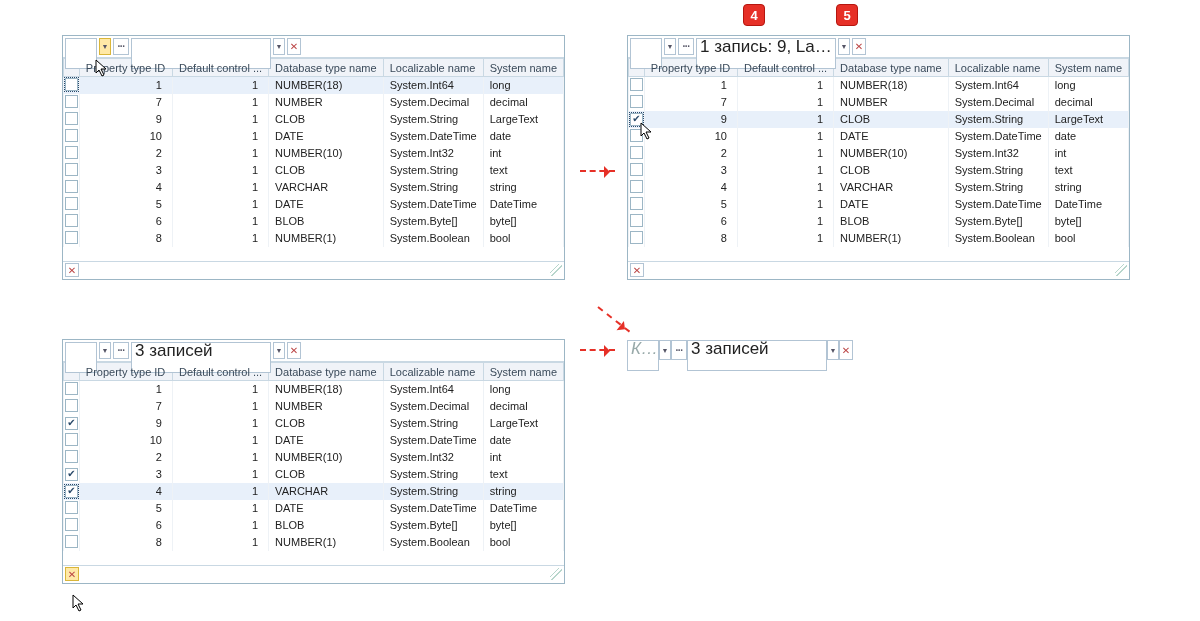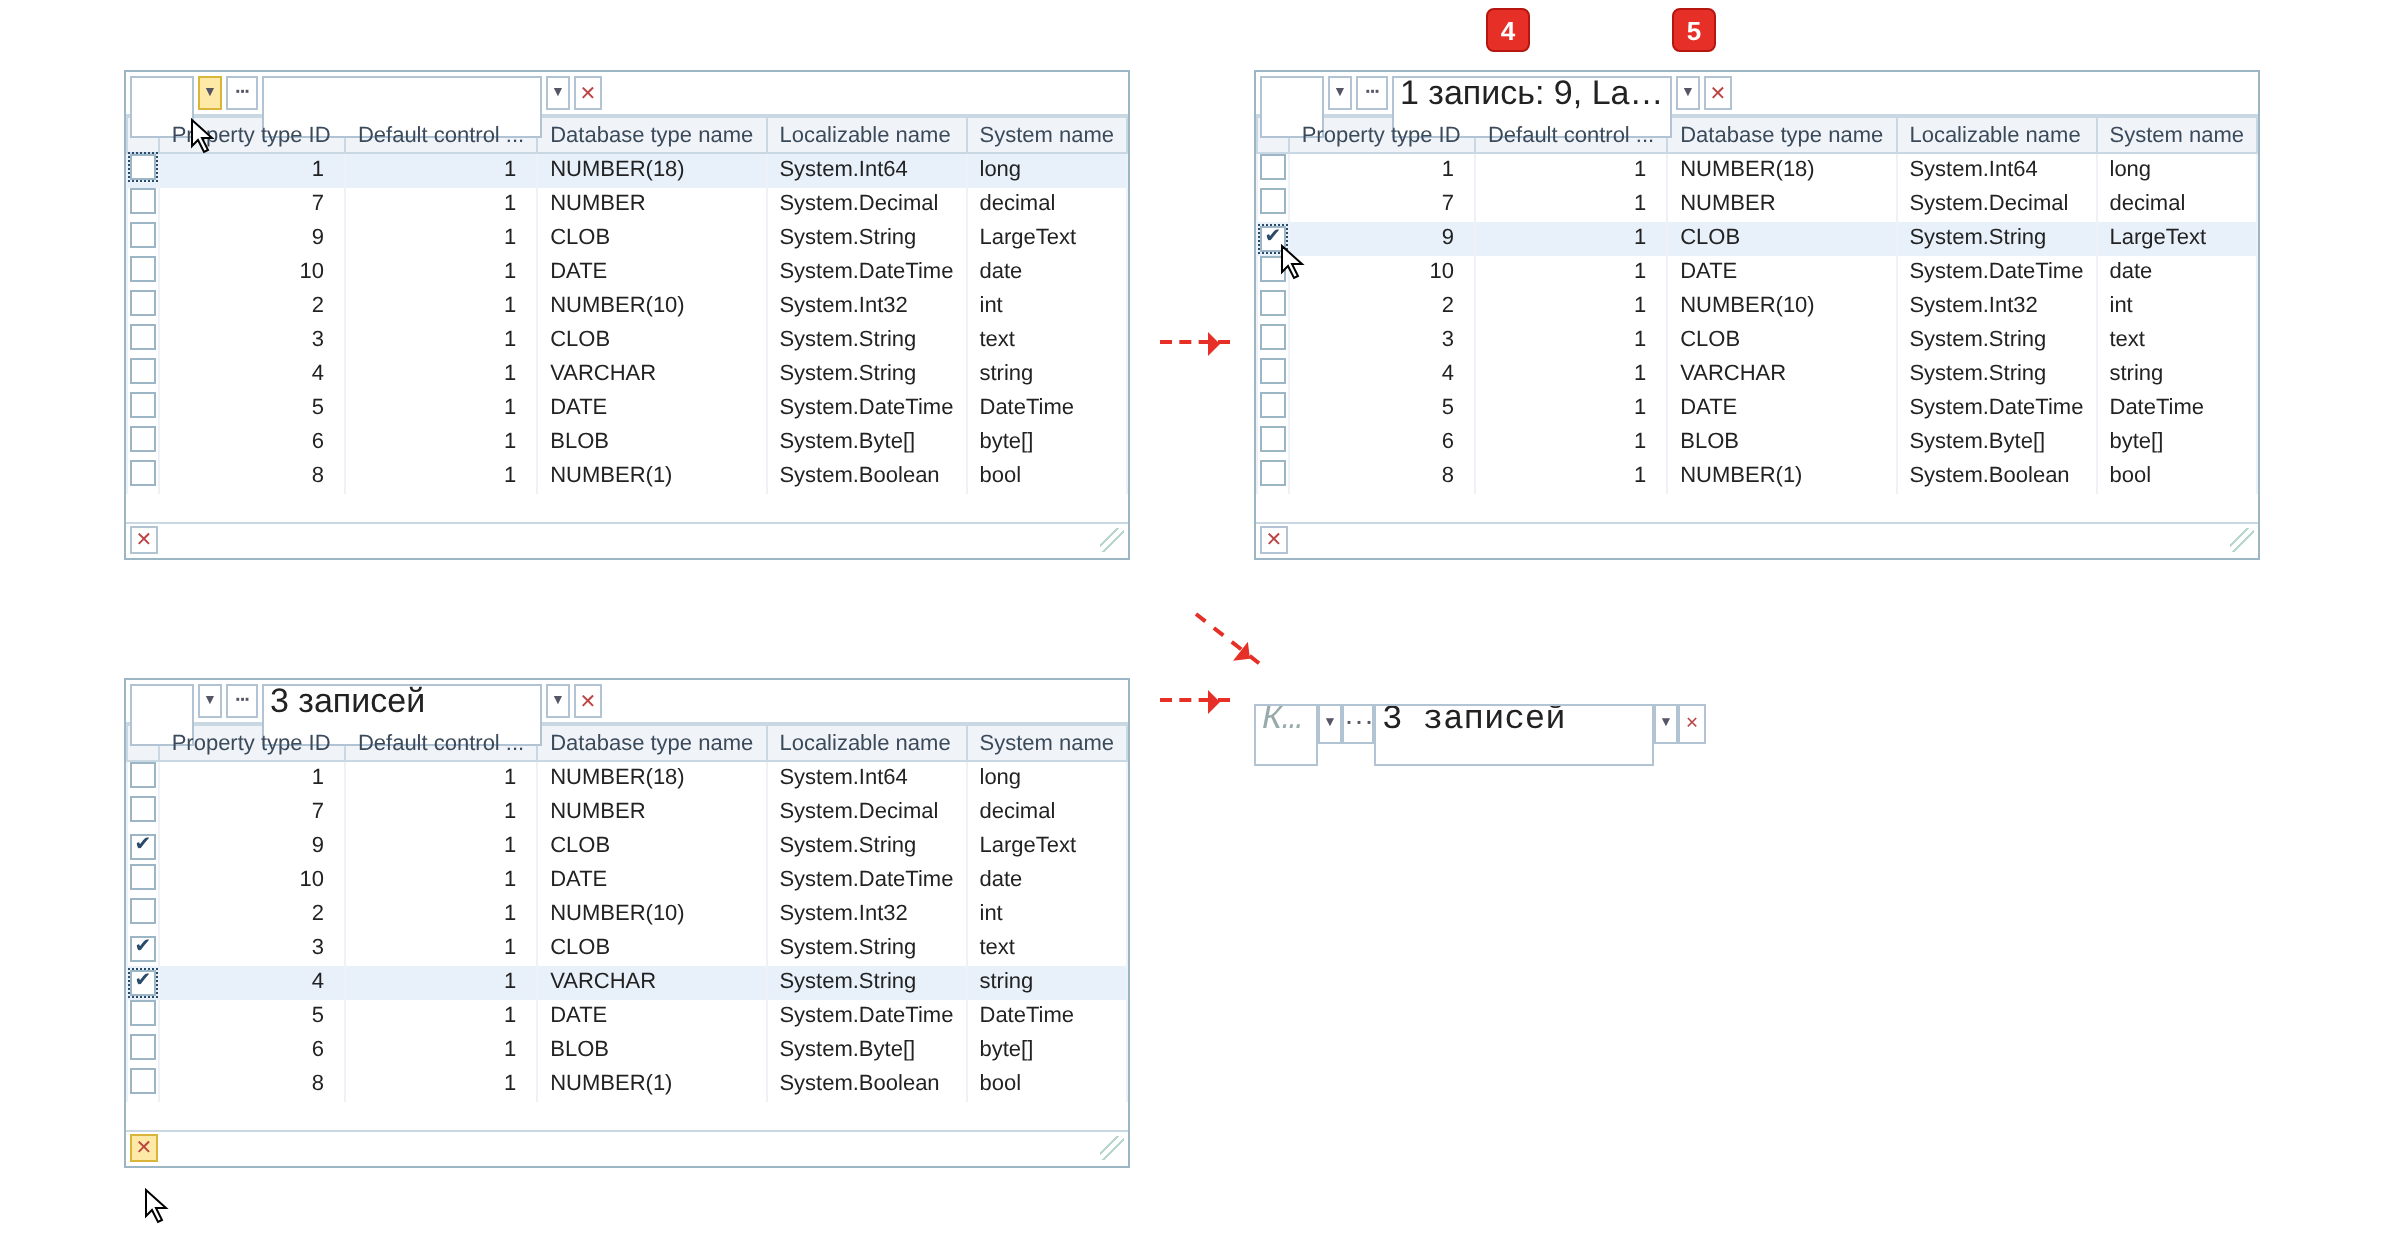--- a/index.html
+++ b/index.html
@@ -528,21 +528,21 @@
     <div class="resize"></div>
   </div>
 </div>
 
 <div class="cursor" style="left:72px; top:594px;">
   <svg width="14" height="20" viewBox="0 0 14 20">
       <path d="M1 1 L1 14 L4 11 L7 17 L9 16 L6 10 L11 10 Z" fill="#fff" stroke="#000" stroke-width="1"></path>
     </svg>
 </div>
 
-<div class="mini" style="left:627px; top:352px;font-family:Liberation Mono, monospace;">
+<div class="mini" style="left:627px; top:340px;">
   <div class="tb-input placeholder" style="width:32px;">Код</div>
   <div class="tb-dd">▼</div>
   <div class="tb-btn">···</div>
   <div class="tb-input" style="width:140px;">3 записей</div>
   <div class="tb-dd">▼</div>
   <div class="tb-close">✕</div>
 </div>
 
 <div class="arrow arrow-h" style="left:580px; top:170px; width:35px;"></div>
 <div class="arrow arrow-h" style="left:580px; top:349px; width:35px;"></div>

